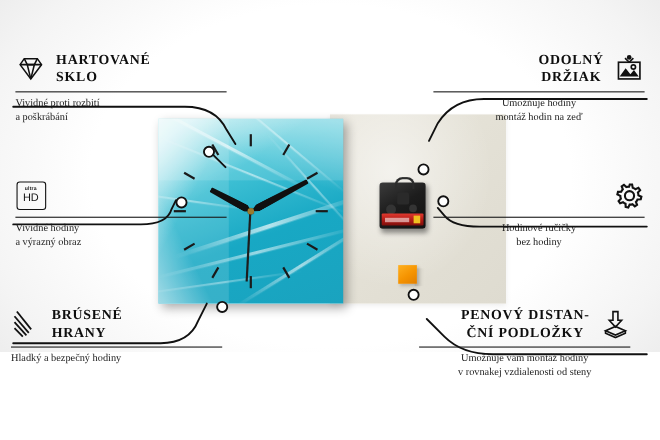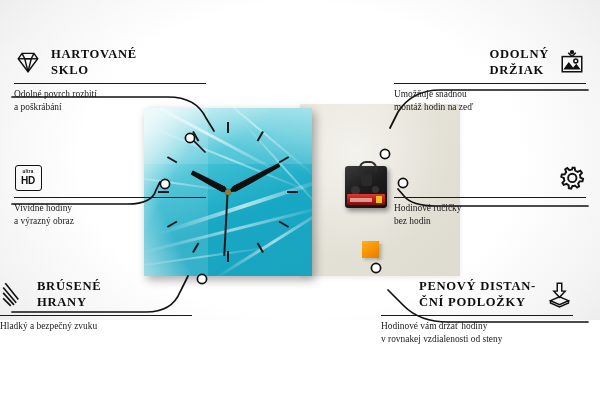--- a/index.html
+++ b/index.html
@@ -225,21 +225,21 @@
     stroke: #111111;
     stroke-width: 1.7;
   }
 
   
   .feature {
     position: absolute;
     width: 192px;
   }
   .feature.left  { text-align: left;  }
-  .feature.right { text-align: left; }
+  .feature.right { text-align: center; }
 
   .feat-head {
     display: flex;
     align-items: center;
     gap: 9px;
   }
   .feature.right .feat-head {
     flex-direction: row-reverse;
   }
   .feat-icon {
@@ -290,21 +290,21 @@
     font-family: "Liberation Sans", sans-serif;
     font-size: 4.6px;
     font-weight: bold;
     letter-spacing: 0.2px;
     color: #111;
     margin-bottom: 0.5px;
   }
   .hd-main {
     font-family: "Liberation Sans", sans-serif;
     font-size: 10px;
-    font-weight: bold;
+    font-weight: normal;
     letter-spacing: -0.2px;
     color: #111;
   }
 </style>
 </head>
 <body>
 
 <div id="stage">
 
   <div id="back-panel"></div>
@@ -387,98 +387,98 @@
           <path d="M3 9 H21"></path>
             <path d="M6.5 4 L9 9 L12 21"></path>
             <path d="M17.5 4 L15 9 L12 21"></path>
           <path d="M9 9 H15"></path>
         </svg>
       </span>
       <span class="feat-title">HARTOVANÉ
 SKLO</span>
     </div>
     <div class="feat-rule"></div>
-    <div class="feat-desc">Odolné povrch rozbití
+    <div class="feat-desc">Vividné proti rozbití
 a poškrábání</div>
   </div>
 
   <div class="feature left" style="left:14px; top:164px;">
     <div class="feat-head">
       <span class="feat-icon">
         <span class="hd-badge">
           <span class="hd-ultra">ultra</span>
           <span class="hd-main">HD</span>
         </span>
       </span>
     </div>
     <div class="feat-rule"></div>
     <div class="feat-desc">Vividné hodiny
 a výrazný obraz</div>
   </div>
 
-  <div class="feature left" style="left:0; top:278px;">
+  <div class="feature left" style="left:10px; top:278px;">
     <div class="feat-head">
       <span class="feat-icon">
         <svg viewBox="0 0 24 24" width="26" height="26" fill="none" stroke="#111" stroke-width="1.5">
           <path d="M2 6 L14 20"></path>
             <path d="M2 11 L12 22"></path>
             <path d="M2 16 L9 23"></path>
             <path d="M4 2 L16 17"></path>
         </svg>
       </span>
       <span class="feat-title">BRÚSENÉ
 HRANY</span>
     </div>
     <div class="feat-rule"></div>
-    <div class="feat-desc">Hladký a bezpečný zvuku</div>
+    <div class="feat-desc">Hladký a bezpečný hodiny</div>
   </div>
 
   <div class="feature right" style="left:394px; top:46px;">
     <div class="feat-head">
       <span class="feat-icon">
         <svg viewBox="0 0 24 24" width="26" height="26" fill="none" stroke="#111" stroke-width="1.4">
           <rect x="3" y="7" width="18" height="14"></rect>
           <path d="M12 7 L8.5 3.5 M12 7 L15.5 3.5"></path>
           <circle cx="12" cy="3" r="1.3" fill="#111"></circle>
           <path d="M4 19 L9 12 L13 17 L16 13.5 L20 19 Z" fill="#111" stroke="none"></path>
           <circle cx="15.5" cy="11" r="1.8"></circle>
         </svg>
       </span>
       <span class="feat-title">ODOLNÝ
 DRŽIAK</span>
     </div>
     <div class="feat-rule"></div>
-    <div class="feat-desc">Umožňuje snadnou
+    <div class="feat-desc">Umožňuje hodiny
 montáž hodin na zeď</div>
   </div>
 
   <div class="feature right" style="left:394px; top:164px;">
     <div class="feat-head">
       <span class="feat-icon">
         <svg viewBox="0 0 24 24" width="27" height="27" fill="none" stroke="#111" stroke-width="1.7">
           <path d="M12 2.4 L13.9 2.4 L14.4 5 Q15.6 5.4 16.6 6.2 L19 5.1 L20.4 7 L18.6 8.9 Q19 10 19 11.2 L21.4 12.3 L20.9 14.4 L18.3 14.5 Q17.8 15.6 17 16.5 L17.9 18.9 L16.1 20.1 L14.2 18.3 Q13.1 18.7 11.9 18.7 L10.8 21.1 L8.7 20.6 L8.6 18 Q7.5 17.5 6.6 16.7 L4.2 17.6 L3 15.8 L4.8 13.9 Q4.4 12.8 4.4 11.6 L2 10.5 L2.5 8.4 L5.1 8.3 Q5.6 7.2 6.4 6.3 L5.5 3.9 L7.3 2.7 L9.2 4.5 Q10.3 4.1 11.5 4.1 Z"></path>
           <circle cx="11.8" cy="11.5" r="3.7"></circle>
         </svg>
       </span>
     </div>
     <div class="feat-rule"></div>
     <div class="feat-desc">Hodinové ručičky
-bez hodin</div>
+bez hodiny</div>
   </div>
 
   <div class="feature right" style="left:381px; top:278px;">
     <div class="feat-head">
       <span class="feat-icon">
         <svg viewBox="0 0 24 24" width="27" height="27" fill="none" stroke="#111" stroke-width="1.3">
           <path d="M10 2 L14 2 L14 9 L17 9 L12 14.5 L7 9 L10 9 Z"></path>
           <path d="M4 17.5 L12 14 L20 17.5 L12 21 Z"></path>
           <path d="M4 17.5 L4 19.5 L12 23 L20 19.5 L20 17.5"></path>
         </svg>
       </span>
       <span class="feat-title">PENOVÝ DISTAN-
 ČNÍ PODLOŽKY</span>
     </div>
     <div class="feat-rule"></div>
-    <div class="feat-desc">Hodinové vám držať hodiny
+    <div class="feat-desc">Umožňuje vám montáž hodiny
 v rovnakej vzdialenosti od steny</div>
   </div>
 
 </div>
 
 </body></html>

